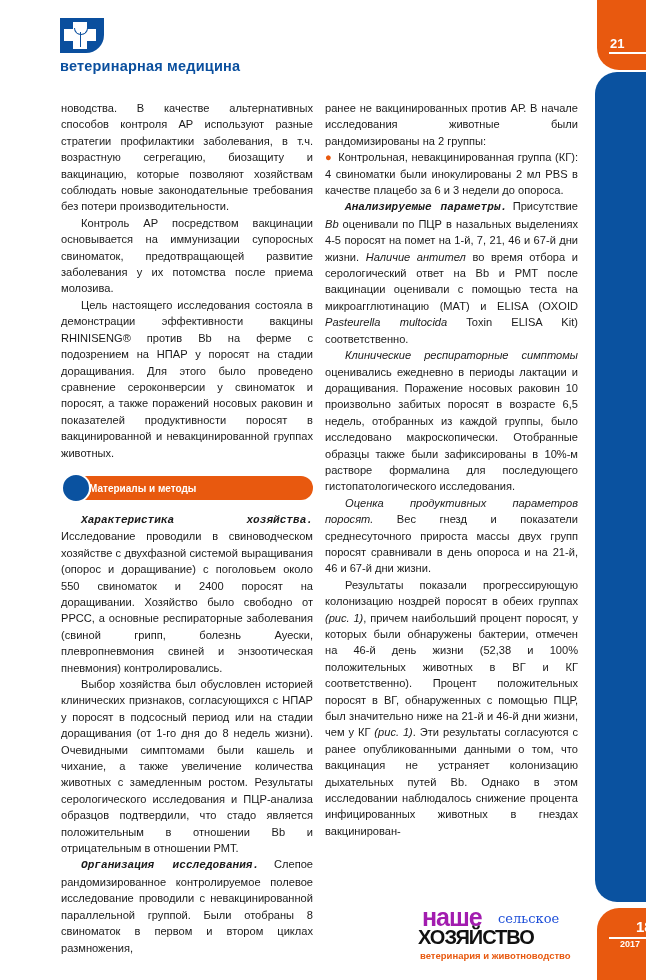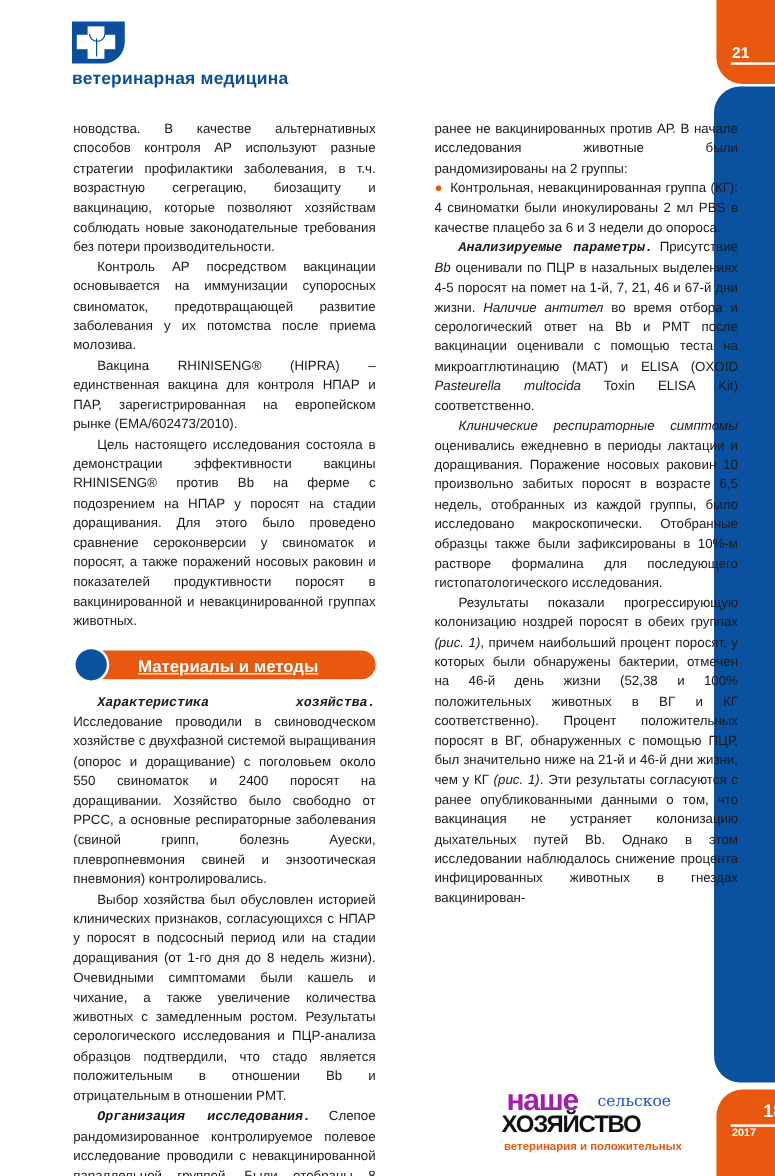--- a/index.html
+++ b/index.html
@@ -35,46 +35,46 @@
   .tab-blue {
     position: absolute; left: 595px; top: 72px; width: 60px; height: 830px;
     background: #0a52a0; border-top-left-radius: 22px; border-bottom-left-radius: 22px;
   }
   .tab-bottom {
     position: absolute; left: 597px; top: 908px; width: 60px; height: 80px;
     background: #e8590f; border-top-left-radius: 22px;
   }
   .tab-bottom .num { position: absolute; left: 13px; top: 10px; font-size: 15px; font-weight: bold; color: #fff; margin-left: 26px; }
   .tab-bottom .line { position: absolute; left: 12px; top: 29px; width: 60px; height: 1.5px; background: #fff; }
-  .tab-bottom .year { position: absolute; left: 13px; top: 31px; font-size: 9px; font-weight: bold; color: #fff; }
+  .tab-bottom .year { position: absolute; left: 23px; top: 31px; font-size: 9px; font-weight: bold; color: #fff; }
 
   .col {
     position: absolute; top: 100px; width: 252px;
     font-size: 11.1px; line-height: 16.4px; text-align: justify;
   }
   .col-left { left: 61px; }
-  .col-right { left: 325px; width: 253px; margin-left: 37px; }
+  .col-right { left: 325px; width: 253px; }
   .col p { margin: 0; }
   .indent { text-indent: 20px; }
   .bi { font-weight: bold; font-style: italic; font-family: Liberation Mono, monospace; }
   .it { font-style: italic; }
   .bullet { color: #e8590f; margin-right: 6px; }
   .heading-bar {
     position: relative; height: 30px; margin: 12px 0 8px 0;
   }
   .heading-bar .pill {
     position: absolute; left: 14px; right: 0; top: 3px; height: 24px;
     background: #e8590f; border-radius: 12px;
   }
   .heading-bar .circle {
     position: absolute; left: 0; top: 0; width: 30px; height: 30px;
     background: #0a52a0; border-radius: 50%; border: 2px solid #ffffff; box-sizing: border-box;
   }
   .heading-bar .title {
-    position: absolute; left: 54px; top: 8px; color: #fff; font-weight: bold; font-size: 14px; text-decoration: underline;
+    position: absolute; left: 28px; top: 8px; color: #fff; font-weight: bold; font-size: 10px;
   }
   .masthead { position: absolute; left: 418px; top: 905px; width: 170px; height: 70px; }
   .mh-1 { position: absolute; left: 4px; top: 0; font-size: 25px; font-weight: bold; color: #a21caf; letter-spacing: -1px; line-height: 24px; }
   .mh-script { position: absolute; left: 80px; top: 6px; font-size: 13px; color: #1d4ed8; font-family: "DejaVu Serif", serif; }
   .mh-2 { position: absolute; left: 0; top: 20px; font-size: 20px; font-weight: bold; color: #111; letter-spacing: -1px; line-height: 24px; }
   .mh-3 { position: absolute; left: 2px; top: 45px; font-size: 9.5px; font-weight: bold; color: #e8590f; }
 </style>
 </head>
 <body>
 
@@ -93,42 +93,42 @@
 <div class="tab-blue"></div>
 <div class="tab-bottom">
   <span class="num">18</span>
   <div class="line"></div>
   <span class="year">2017</span>
 </div>
 
 <div class="col col-left">
   <p>новодства. В качестве альтернативных способов контроля АР используют разные стратегии профилактики заболевания, в т.ч. возрастную сегрегацию, биозащиту и вакцинацию, которые позволяют хозяйствам соблюдать новые законодательные требования без потери производительности.</p>
   <p class="indent">Контроль АР посредством вакцинации основывается на иммунизации супоросных свиноматок, предотвращающей развитие заболевания у их потомства после приема молозива.</p>
-  <p class="indent">Вакцина RHINISENG® (HIPRA) – единственная вакцина для контроля НПАР и ПАР, зарегистрированная на европейском рынке (EMA/602473/2010).</p>
   <p class="indent">Цель настоящего исследования состояла в демонстрации эффективности вакцины RHINISENG® против Bb на ферме с подозрением на НПАР у поросят на стадии доращивания. Для этого было проведено сравнение сероконверсии у свиноматок и поросят, а также поражений носовых раковин и показателей продуктивности поросят в вакцинированной и невакцинированной группах животных.</p>
 
   <div class="heading-bar">
     <div class="pill"></div>
     <div class="circle"></div>
     <span class="title">Материалы и методы</span>
   </div>
 
   <p class="indent"><span class="bi">Характеристика хозяйства.</span><span> Исследование проводили в свиноводческом хозяйстве с двухфазной системой выращивания (опорос и доращивание) с поголовьем около 550 свиноматок и 2400 поросят на доращивании. Хозяйство было свободно от РРСС, а основные респираторные заболевания (свиной грипп, болезнь Ауески, плевропневмония свиней и энзоотическая пневмония) контролировались.</span></p>
   <p class="indent">Выбор хозяйства был обусловлен историей клинических признаков, согласующихся с НПАР у поросят в подсосный период или на стадии доращивания (от 1-го дня до 8 недель жизни). Очевидными симптомами были кашель и чихание, а также увеличение количества животных с замедленным ростом. Результаты серологического исследования и ПЦР-анализа образцов подтвердили, что стадо является положительным в отношении Bb и отрицательным в отношении PMT.</p>
   <p class="indent"><span class="bi">Организация исследования.</span><span> Слепое рандомизированное контролируемое полевое исследование проводили с невакцинированной параллельной группой. Были отобраны 8 свиноматок в первом и втором циклах размножения,</span></p>
 </div>
 
 <div class="col col-right">
   <p>ранее не вакцинированных против АР. В начале исследования животные были рандомизированы на 2 группы:</p>
   <p><span class="bullet">●</span><span>Контрольная, невакцинированная группа (КГ): 4 свиноматки были инокулированы 2 мл PBS в качестве плацебо за 6 и 3 недели до опороса.</span></p>
   <p class="indent"><span class="bi">Анализируемые параметры.</span><span> Присутствие </span><span class="it">Bb</span><span> оценивали по ПЦР в назальных выделениях 4-5 поросят на помет на 1-й, 7, 21, 46 и 67-й дни жизни. </span><span class="it">Наличие антител</span><span> во время отбора и серологический ответ на Bb и PMT после вакцинации оценивали с помощью теста на микроагглютинацию (МАТ) и ELISA (OXOID </span><span class="it">Pasteurella multocida</span><span> Toxin ELISA Kit) соответственно.</span></p>
   <p class="indent"><span class="it">Клинические респираторные симптомы</span><span> оценивались ежедневно в периоды лактации и доращивания. Поражение носовых раковин 10 произвольно забитых поросят в возрасте 6,5 недель, отобранных из каждой группы, было исследовано макроскопически. Отобранные образцы также были зафиксированы в 10%-м растворе формалина для последующего гистопатологического исследования.</span></p>
+  <p class="indent"><span class="it">Оценка продуктивных параметров поросят.</span><span> Вес гнезд и показатели среднесуточного прироста массы двух групп поросят сравнивали в день опороса и на 21-й, 46 и 67-й дни жизни.</span></p>
 
 
   <p class="indent"><span>Результаты показали прогрессирующую колонизацию ноздрей поросят в обеих группах </span><span class="it">(рис. 1)</span><span>, причем наибольший процент поросят, у которых были обнаружены бактерии, отмечен на 46-й день жизни (52,38 и 100% положительных животных в ВГ и КГ соответственно). Процент положительных поросят в ВГ, обнаруженных с помощью ПЦР, был значительно ниже на 21-й и 46-й дни жизни, чем у КГ </span><span class="it">(рис. 1)</span><span>. Эти результаты согласуются с ранее опубликованными данными о том, что вакцинация не устраняет колонизацию дыхательных путей Bb. Однако в этом исследовании наблюдалось снижение процента инфицированных животных в гнездах вакцинирован-</span></p>
 </div>
 
 <div class="masthead">
   <span class="mh-1">наше</span>
   <span class="mh-script">сельское</span>
   <span class="mh-2" style="text-transform:uppercase;">хозяйство</span>
-  <span class="mh-3">ветеринария и положительных</span>
+  <span class="mh-3">ветеринария и животноводство</span>
 </div>
 
 </body></html>

